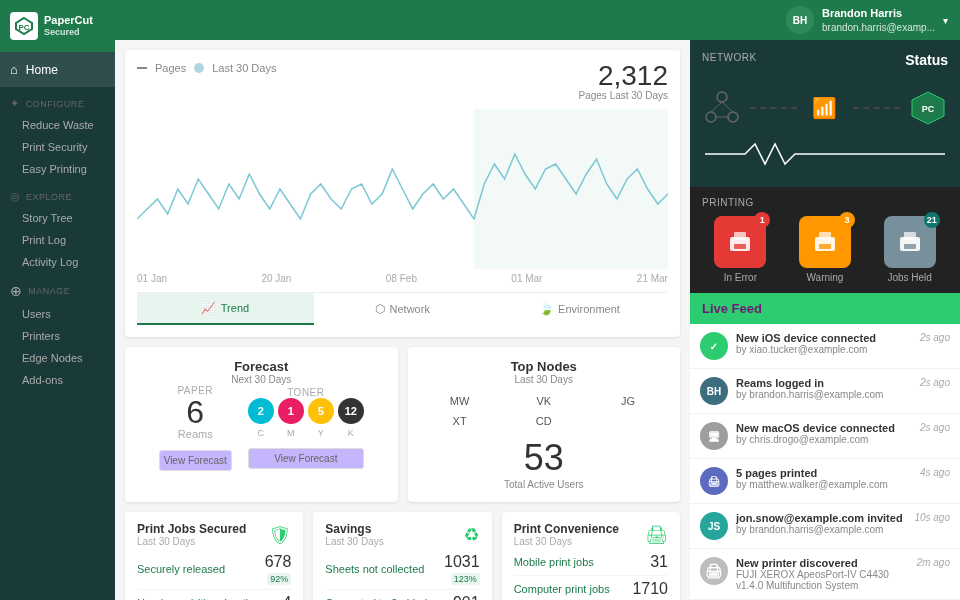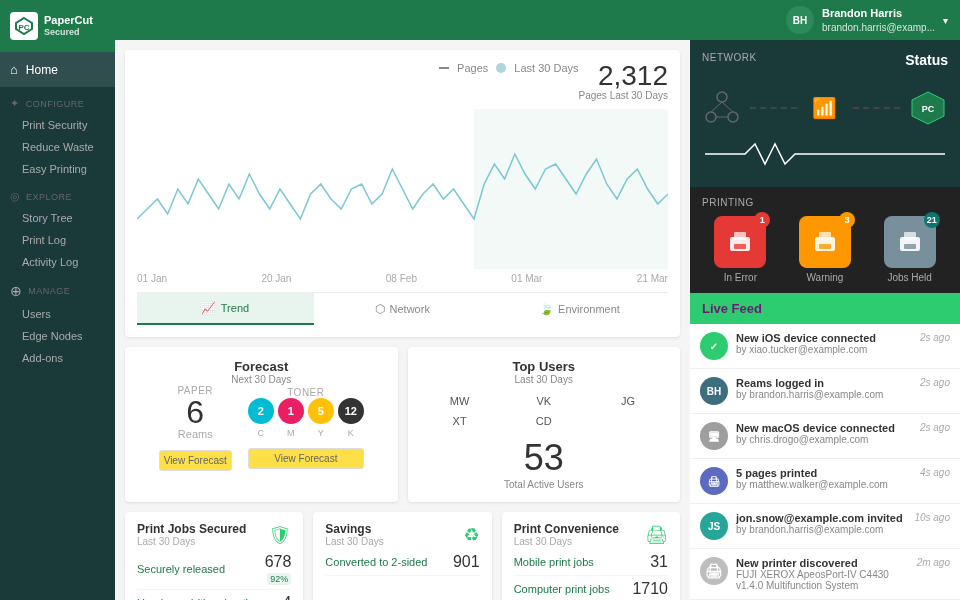--- a/index.html
+++ b/index.html
@@ -105,21 +105,21 @@
 
     
     .chart-card {
       background: white;
       border-radius: 4px;
       padding: 12px;
       box-shadow: 0 1px 3px rgba(0,0,0,0.1);
     }
     .chart-header {
       display: flex;
-      justify-content: flex-end;
+      justify-content: space-between;
       align-items: flex-start;
       margin-bottom: 8px;
     }
     .chart-legend { display: flex; align-items: center; gap: 8px; font-size: 11px; color: #888; }
     .legend-dot-pages { width: 10px; height: 2px; background: #888; }
     .legend-dot-30days { width: 10px; height: 10px; border-radius: 50%; background: #b0d4e0; }
     .chart-total { text-align: right; }
     .chart-total-num { font-size: 28px; font-weight: 300; color: #333; line-height: 1; }
     .chart-total-label { font-size: 10px; color: #888; }
 
@@ -184,21 +184,21 @@
     .toner-circles { display: flex; gap: 4px; align-items: center; margin-bottom: 4px; }
     .toner-circle { width: 26px; height: 26px; border-radius: 50%; display: flex; align-items: center; justify-content: center; color: white; font-size: 11px; font-weight: bold; }
     .toner-c { background: #00bcd4; }
     .toner-m { background: #e91e63; }
     .toner-y { background: #ffc107; }
     .toner-k { background: #333; }
     .toner-labels { display: flex; gap: 4px; }
     .toner-label { width: 26px; text-align: center; font-size: 9px; color: #aaa; }
     .view-forecast-btn {
       display: block; width: 100%; margin-top: 10px;
-      border: 1px solid #ddd; background: #fde047;
+      border: 1px solid #ddd; background: #c4b5fd;
       padding: 4px; border-radius: 3px;
       font-size: 10px; color: #666; cursor: pointer; text-align: center;
     }
 
     
     .top-users-card {
       flex: 1;
       background: white;
       border-radius: 4px;
       padding: 12px;
@@ -391,37 +391,38 @@
 
   <div class="sidebar-nav-item home active">
     <span style="font-size:13px;">⌂</span>
     <span>Home</span>
   </div>
 
   <div class="sidebar-section-label">
     <span style="font-size:11px;">✦</span>
     <span>CONFIGURE</span>
   </div>
+  <div class="sidebar-sub-item">Reduce Waste</div>
   <div class="sidebar-sub-item">Print Security</div>
-  <div class="sidebar-sub-item">Reduce Waste</div>
   <div class="sidebar-sub-item">Easy Printing</div>
 
   <div class="sidebar-section-label">
     <span style="font-size:11px;">◎</span>
     <span>EXPLORE</span>
   </div>
   <div class="sidebar-sub-item">Story Tree</div>
   <div class="sidebar-sub-item">Print Log</div>
   <div class="sidebar-sub-item">Activity Log</div>
 
   <div class="sidebar-section-label">
     <span style="font-size:14px; color:#aaa;">⊕</span>
     <span>MANAGE</span>
   </div>
   <div class="sidebar-sub-item">Users</div>
+  <div class="sidebar-sub-item">Printers</div>
   <div class="sidebar-sub-item">Edge Nodes</div>
   <div class="sidebar-sub-item">Add-ons</div>
 </nav>
 
 <div id="main">
 
   <div id="topbar">
     <div class="user-avatar">BH</div>
     <div class="user-info">
       <div class="user-name">Brandon Harris</div>
@@ -505,21 +506,21 @@
                 <div class="toner-label">M</div>
                 <div class="toner-label">Y</div>
                 <div class="toner-label">K</div>
               </div>
               <button class="view-forecast-btn">View Forecast</button>
             </div>
           </div>
         </div>
 
         <div class="top-users-card">
-          <div class="card-title">Top Users</div>
+          <div class="card-title">Top Nodes</div>
           <div class="card-subtitle">Last 30 Days</div>
           <div class="top-users-grid">
             <div class="top-user-tag">MW</div>
             <div class="top-user-tag">VK</div>
             <div class="top-user-tag">JG</div>
             <div class="top-user-tag">XT</div>
             <div class="top-user-tag">CD</div>
           </div>
           <div class="total-active">
             <div class="total-num">53</div>
@@ -551,20 +552,27 @@
           </div>
         </div>
 
         <div class="stat-card">
           <div class="stat-card-header">
             <div>
               <div class="stat-card-title">Savings</div>
               <div class="stat-card-period">Last 30 Days</div>
             </div>
             <span style="font-size:18px;color:#2ecc71;">♻</span>
+          </div>
+          <div class="stat-item">
+            <span class="stat-item-label">Sheets not collected</span>
+            <div style="text-align:right;">
+              <div class="stat-item-value">1031</div>
+              <span class="stat-badge">123%</span>
+            </div>
           </div>
           <div class="stat-item">
             <span class="stat-item-label">Converted to 2-sided</span>
             <div class="stat-item-value">901</div>
           </div>
         </div>
 
         <div class="stat-card">
           <div class="stat-card-header">
             <div>

